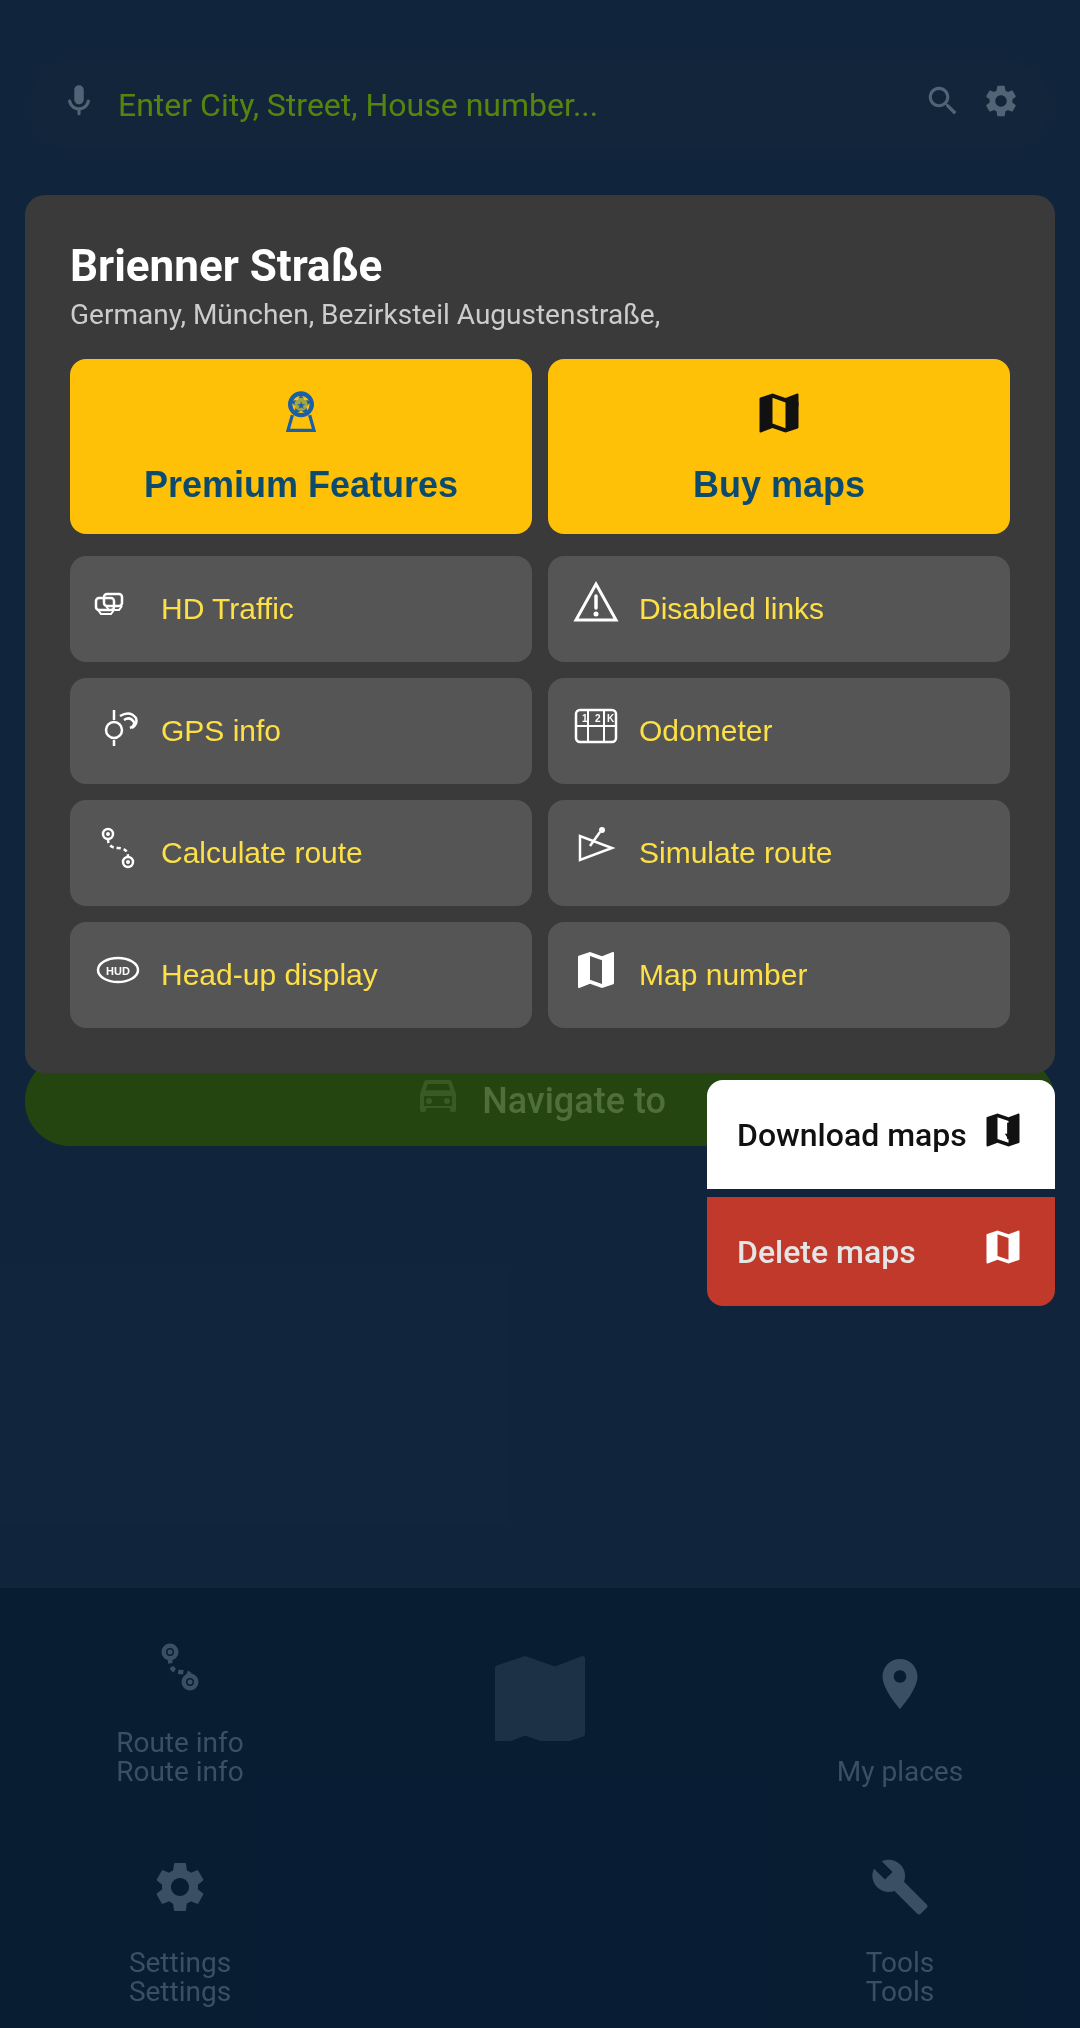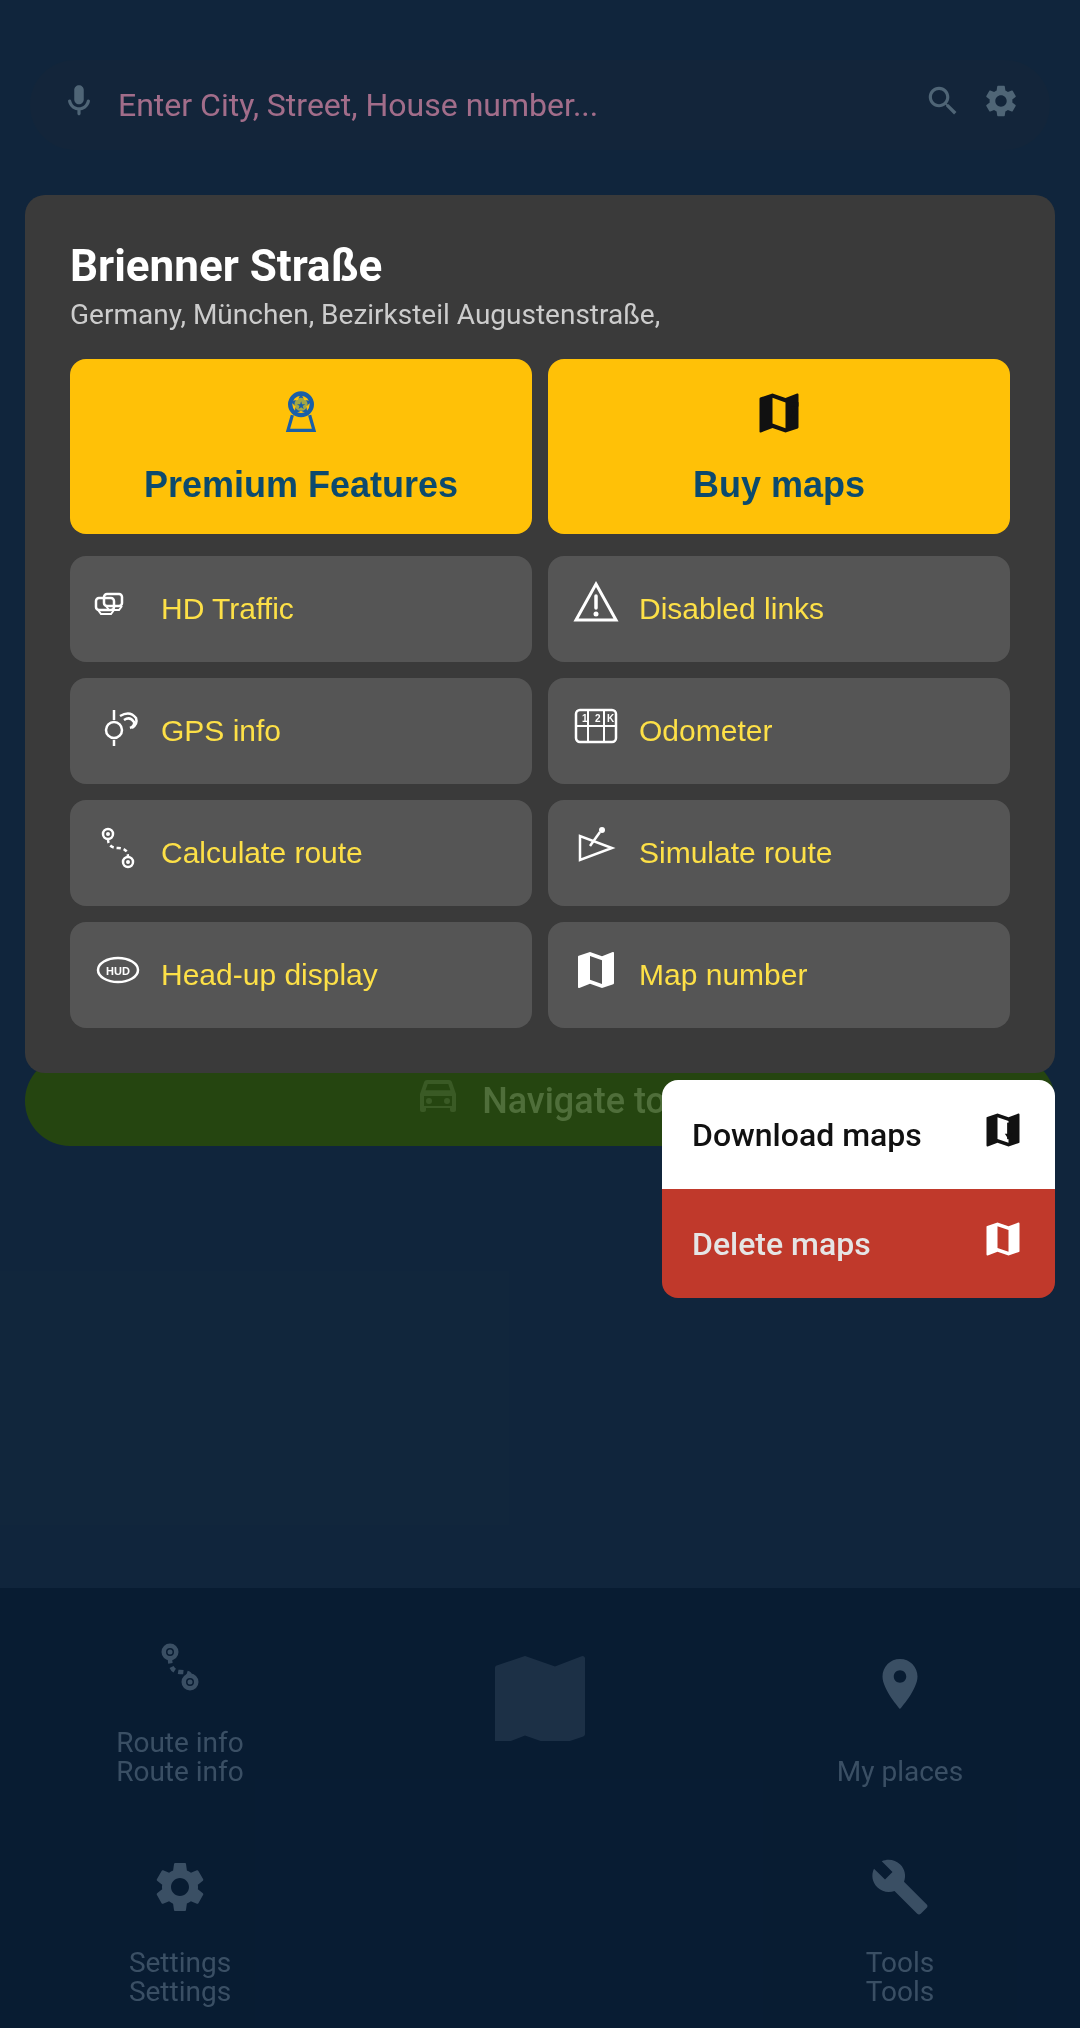--- a/index.html
+++ b/index.html
@@ -34,21 +34,21 @@
       padding: 0 30px;
       gap: 20px;
     }
     .search-mic-icon {
       font-size: 38px;
       color: #7a9bb5;
     }
     .search-input-text {
       flex: 1;
       font-size: 32px;
-      color: #f9a8d4;
+      color: #84cc16;
     }
     .search-magnify-icon {
       font-size: 38px;
       color: #7a9bb5;
     }
     .search-gear-icon {
       font-size: 38px;
       color: #7a9bb5;
     }
 
@@ -155,25 +155,25 @@
       font-size: 36px;
       color: #7aaa5a;
       font-weight: 500;
     }
 
     
     .dropdown-popup {
       position: absolute;
       top: 1080px;
       right: 25px;
-      width: 393px;
+      width: 348px;
       z-index: 30;
       display: flex;
       flex-direction: column;
-      gap: 0;
+      gap: 8px;
     }
     .dropdown-item {
       background: #fff;
       padding: 28px 30px;
       display: flex;
       align-items: center;
       justify-content: space-between;
       cursor: pointer;
       border-radius: 16px 16px 0 0;
     }

